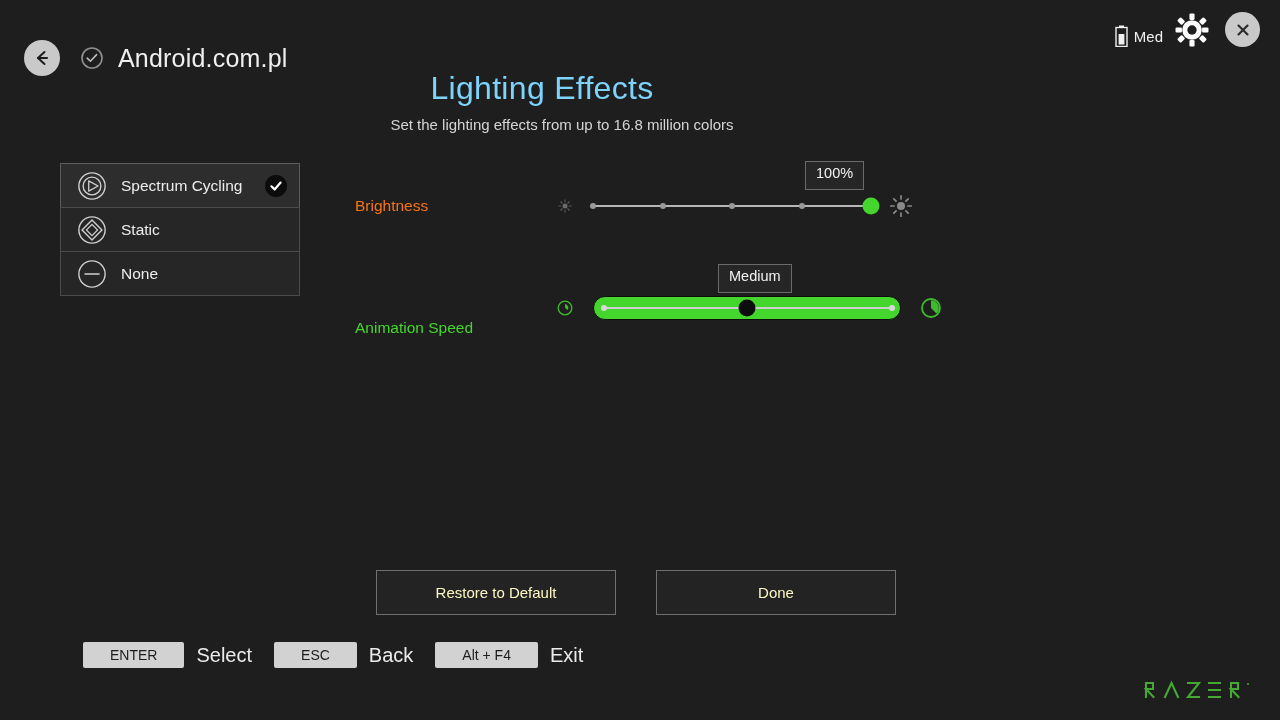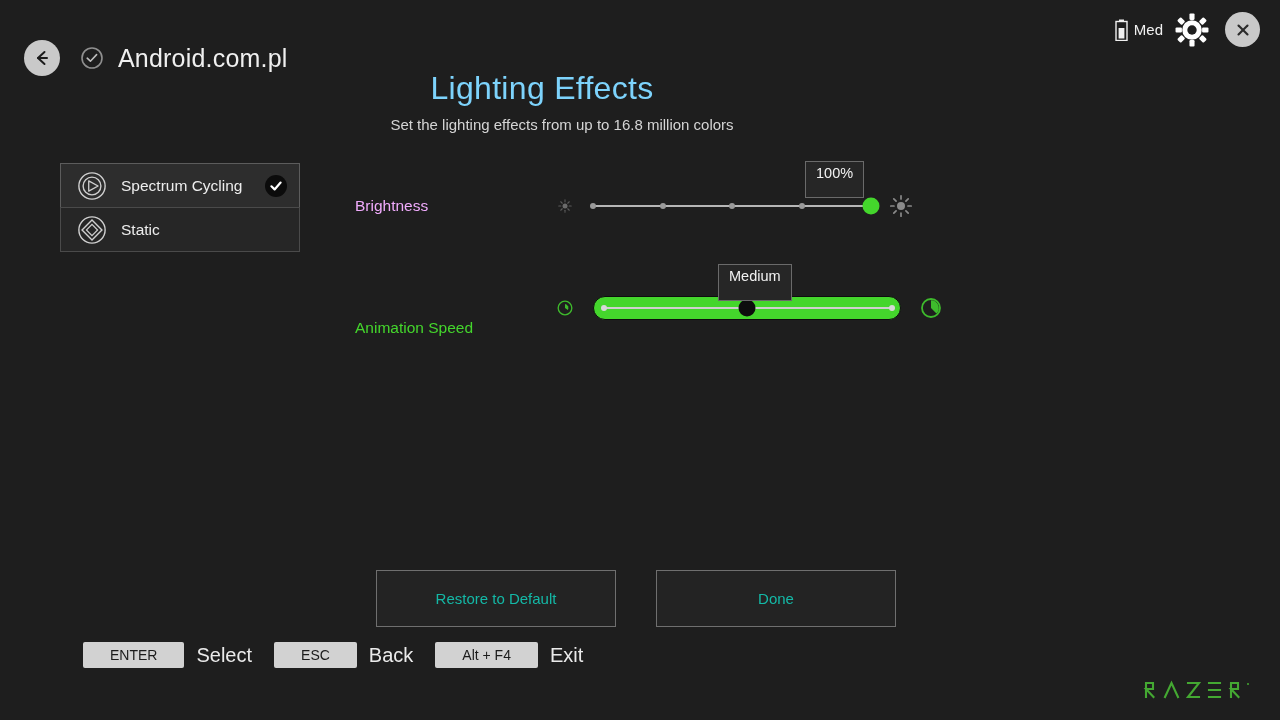--- a/index.html
+++ b/index.html
@@ -18,21 +18,21 @@
     width:36px; height:36px; border-radius:50%;
     background:#c9c9c9; display:flex; align-items:center; justify-content:center;
   }
   .back-btn svg { display:block; }
   .verified-icon { margin-left:20px; width:24px; height:24px; }
   .site-title {
     margin-left:14px; font-size:25px; font-weight:400;
     color:#efefef; letter-spacing:.2px;
   }
 
-  .topbar-right { position:absolute; right:20px; top:12px; display:flex; align-items:center; gap:12px; }
+  .topbar-right { position:absolute; right:20px; top:12px; display:flex; align-items:flex-end; gap:12px; }
   .battery-wrap { display:flex; align-items:center; gap:6px; }
   .battery-label { font-size:15px; color:#f0f0f0; }
   .gear-icon { width:34px; height:34px; }
   .close-btn {
     width:35px; height:35px; border-radius:50%; background:#c9c9c9;
     display:flex; align-items:center; justify-content:center; margin-left:4px;
   }
 
   
   .page-title {
@@ -56,21 +56,21 @@
   .effect-label { margin-left:14px; font-size:15.5px; color:#ededed; }
   .effect-check {
     position:absolute; right:12px; top:50%; transform:translateY(-50%);
     width:22px; height:22px; border-radius:50%; background:#0b0b0b;
     display:flex; align-items:center; justify-content:center;
   }
 
   
   .slider-row { position:absolute; display:flex; align-items:center; }
   .slider-label { font-size:15.5px; width:200px; }
-  .slider-label.normal { color:#f0abfc; }
+  .slider-label.normal { color:#f97316; }
   .slider-label.active { color:#44d62c;margin-top:40px; }
 
   .icon-small { width:20px; height:20px; margin-right:18px; flex:0 0 20px; }
   .icon-large { width:24px; height:24px; margin-left:18px; flex:0 0 24px; }
 
   
   .brightness-track {
     position:relative; width:278px; height:20px; display:flex; align-items:center;
   }
   .btrack-line { position:absolute; left:0; right:0; height:2px; background:#b6b6b6; }
@@ -93,29 +93,29 @@
   .stick {
     position:absolute; width:6px; height:6px; border-radius:50%;
     background:#d8d8d8; top:50%; transform:translate(-50%,-50%);
   }
   .sthumb {
     position:absolute; width:17px; height:17px; border-radius:50%;
     background:#0d0d0d; top:50%; transform:translate(-50%,-50%);
   }
 
   .tooltip {
-    position:absolute; padding:3px 10px 16px;
+    position:absolute; padding:3px 10px 8px;
     background:#262626; border:1px solid #6a6a6a;
     font-size:14.5px; color:#f2f2f2; white-space:nowrap;
   }
 
   
   .action-btn {
-    position:absolute; height:57px; border:1px solid #6f6f6f;
-    background:#232323; color:#14b8a6; font-size:15px;
+    position:absolute; height:45px; border:1px solid #6f6f6f;
+    background:#232323; color:#fef9c3; font-size:15px;
     display:flex; align-items:center; justify-content:center;
     font-family:"Liberation Sans", sans-serif;
   }
 
   
   .hints { position:absolute; left:83px; top:642px; display:flex; align-items:center; }
   .key-badge {
     background:#d2d2d2; color:#1c1c1c; font-size:14px;
     padding:5px 27px; border-radius:2px; line-height:1.15;
   }
@@ -196,20 +196,27 @@
 
     <div class="effect-item">
       <svg class="effect-icon" viewBox="0 0 32 32">
         <circle cx="16" cy="16" r="14" fill="none" stroke="#cfcfcf" stroke-width="1.5"></circle>
         <rect x="8.5" y="8.5" width="15" height="15" fill="none" stroke="#cfcfcf" stroke-width="1.5" transform="rotate(45 16 16)"></rect>
         <rect x="11.8" y="11.8" width="8.4" height="8.4" fill="none" stroke="#cfcfcf" stroke-width="1.3" transform="rotate(45 16 16)"></rect>
       </svg>
       <span class="effect-label">Static</span>
     </div>
 
+    <div class="effect-item">
+      <svg class="effect-icon" viewBox="0 0 32 32">
+        <circle cx="16" cy="16" r="14" fill="none" stroke="#cfcfcf" stroke-width="1.5"></circle>
+        <line x1="8.5" y1="16" x2="23.5" y2="16" stroke="#cfcfcf" stroke-width="1.6" stroke-linecap="round"></line>
+      </svg>
+      <span class="effect-label">None</span>
+    </div>
 
   </div>
 
   <div class="slider-row" style="left:355px; top:194px;">
     <span class="slider-label normal">Brightness</span>
 
     <svg class="icon-small" viewBox="0 0 24 24">
       <circle cx="12" cy="12" r="3" fill="#6b6b6b"></circle>
       <g stroke="#5a5a5a" stroke-width="1.3" stroke-linecap="round">
         <line x1="12" y1="4.5" x2="12" y2="7"></line>

